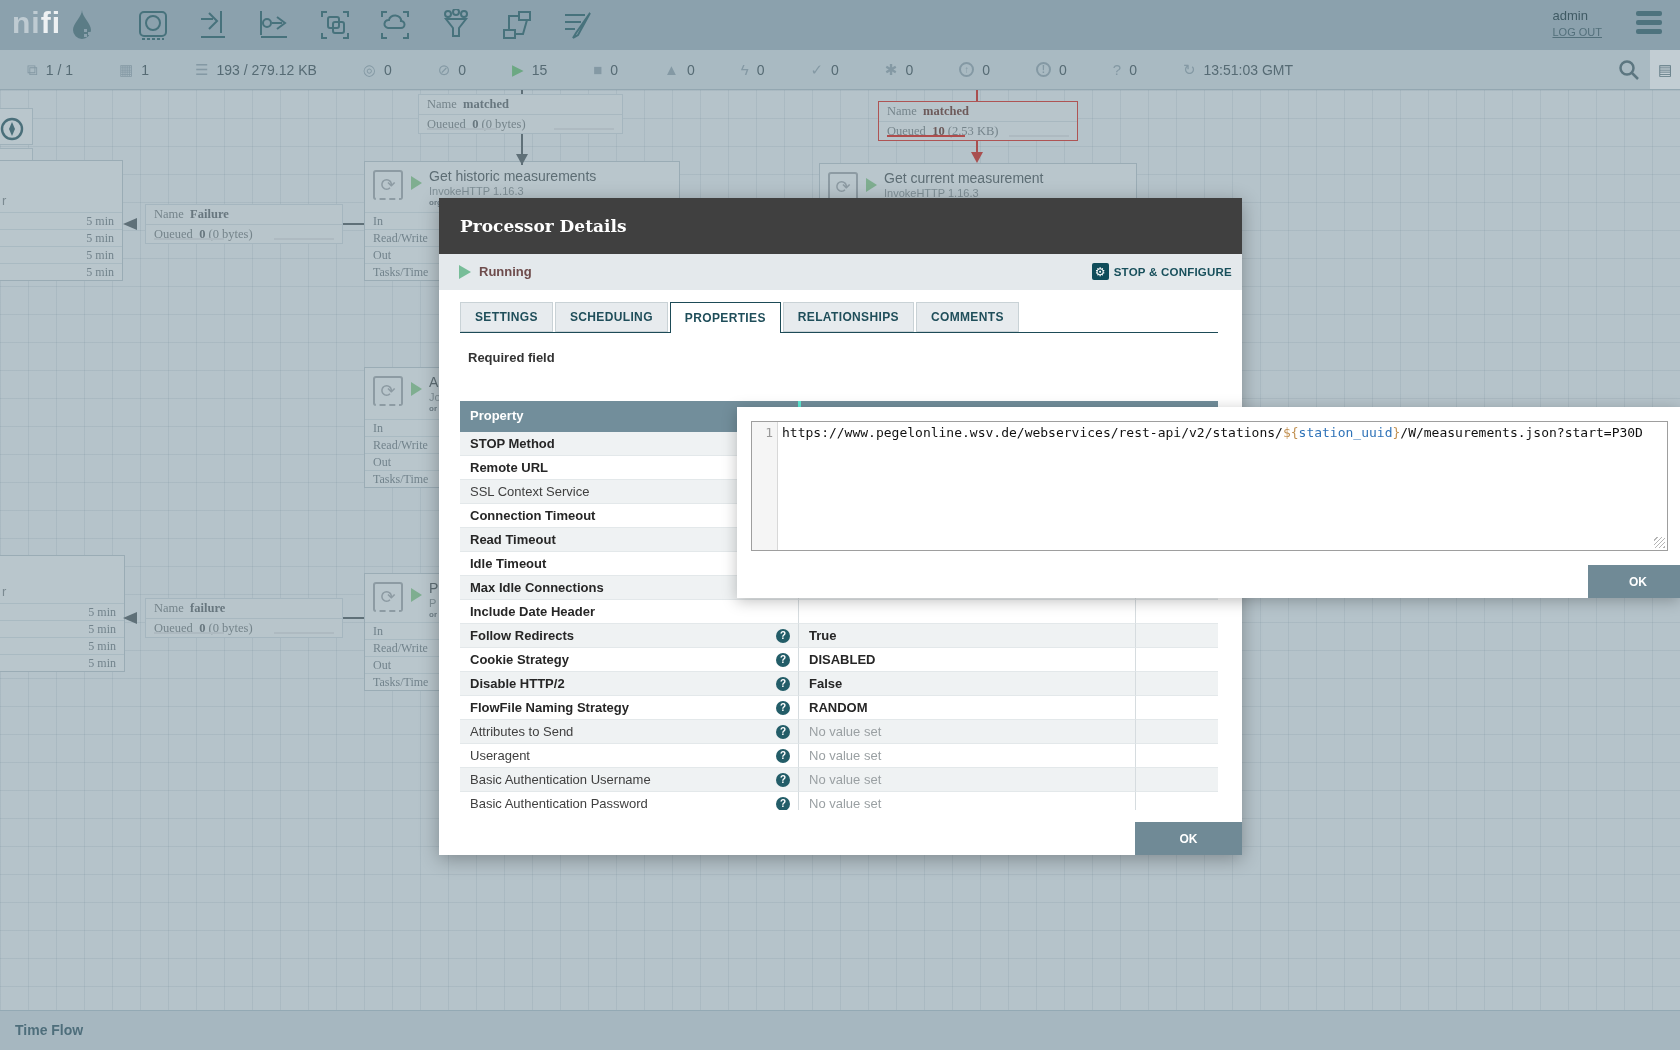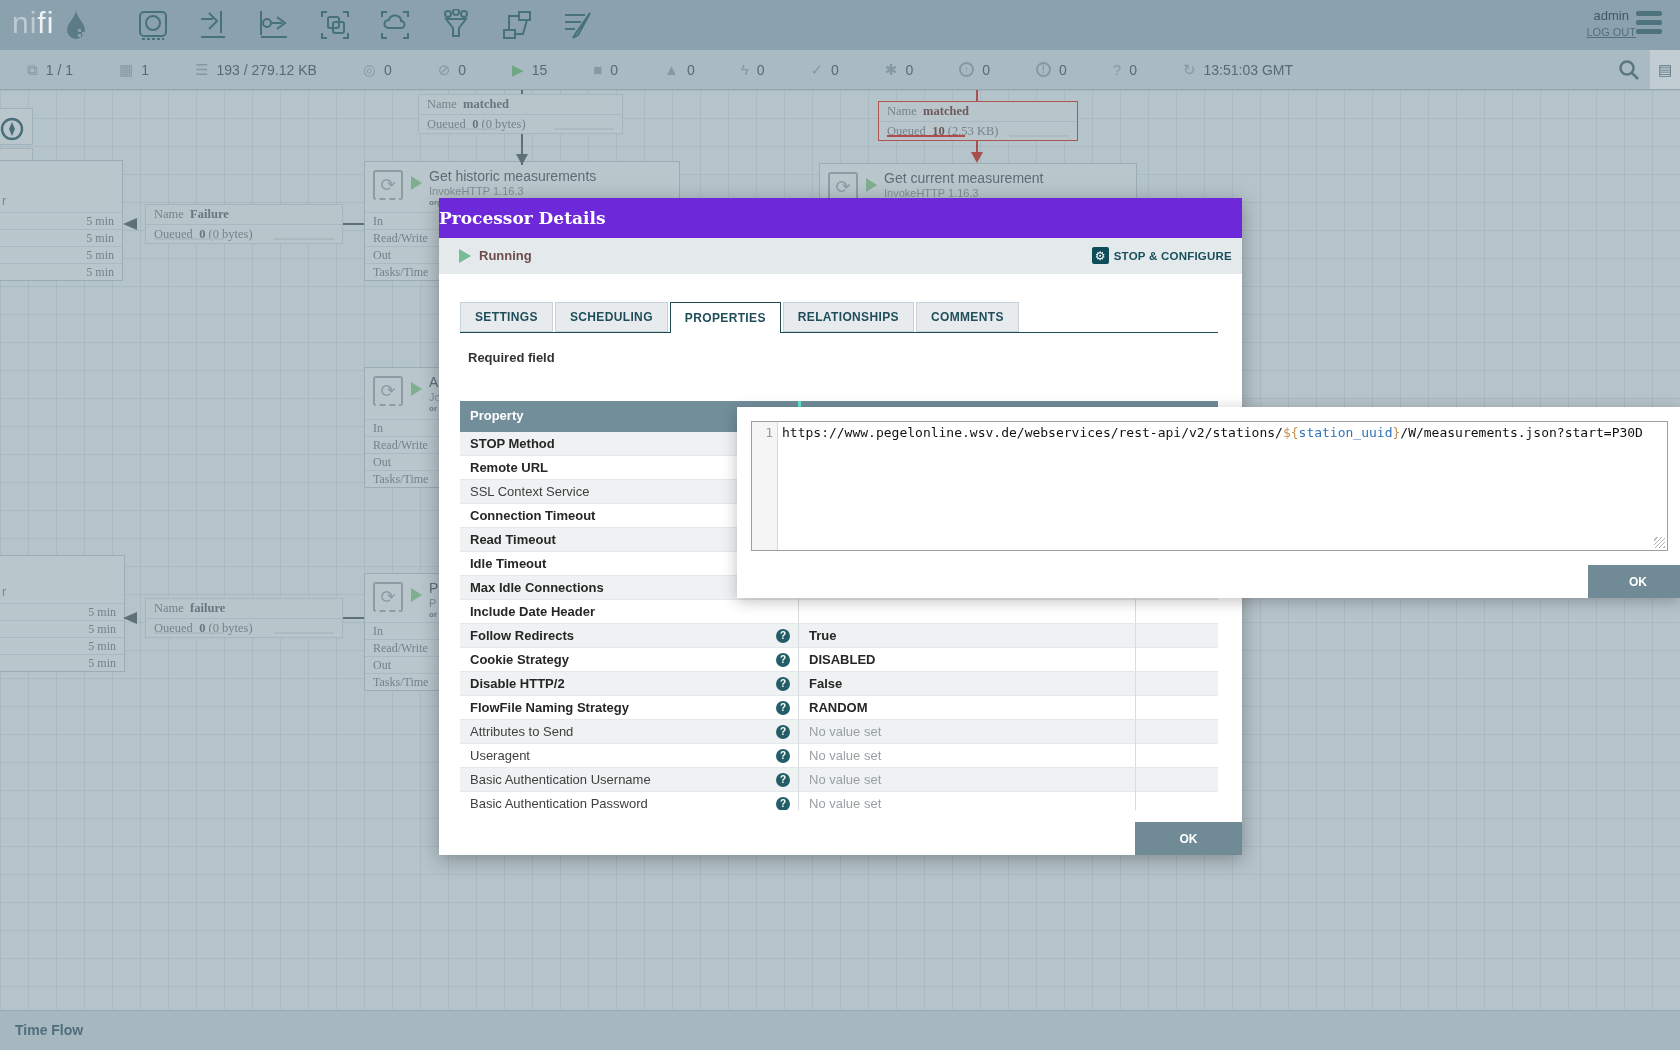--- a/index.html
+++ b/index.html
@@ -2,26 +2,26 @@
 <html><head>
 <meta charset="utf-8">
 <style>
   * { margin:0; padding:0; box-sizing:border-box; }
   html,body { width:1680px; height:1050px; overflow:hidden; background:#b5c3ca;
     font-family:"Liberation Sans", sans-serif; }
 
   
   #app-header { position:absolute; left:0; top:0; width:1680px; height:50px;
     background:#8ba1ad; z-index:3; }
-  #logo { position:absolute; left:12px; top:6px; font-weight:normal; font-size:30px; letter-spacing:1px; }
+  #logo { position:absolute; left:12px; top:6px; font-weight:bold; font-size:30px; letter-spacing:1px; }
   #logo .lt1 { color:rgba(255,255,255,0.45); }
   #logo .lt2 { color:rgba(255,255,255,0.85); }
   .tb-icon { position:absolute; top:9px; width:32px; height:32px; cursor:grab; }
   .tb-icon svg { width:32px; height:32px; stroke:#47727c; fill:none; stroke-width:2; }
-  #hdr-right { position:absolute; right:44px; top:8px; text-align:center; }
+  #hdr-right { position:absolute; right:78px; top:8px; text-align:left; }
   #hdr-user { font-size:13px; color:#3f5a64; }
   #hdr-logout { font-size:11px; color:#53707b; text-decoration:underline; cursor:pointer; margin-top:3px; }
   #hamburger { position:absolute; right:18px; top:11px; width:26px; height:24px; cursor:pointer; }
   #hamburger div { height:5px; background:#4e737e; border-radius:2px; margin-bottom:4px; }
 
   
   #status-bar { position:absolute; left:0; top:50px; width:1680px; height:40px;
     background:#a9bac2; border-bottom:1px solid #93a7b1; z-index:3;
     display:flex; align-items:center; gap:46px; padding-left:27px; }
   .st-item { display:flex; align-items:center; gap:8px; white-space:nowrap; }
@@ -76,23 +76,23 @@
   .wire.red { background:#a94f4f; }
   .arrow-left { position:absolute; width:0; height:0; z-index:2;
     border-right:14px solid #5f7078; border-top:6px solid transparent; border-bottom:6px solid transparent; }
   .arrow-down { position:absolute; width:0; height:0; z-index:2;
     border-top:11px solid #5f7078; border-left:6px solid transparent; border-right:6px solid transparent; }
   .arrow-down.red { border-top-color:#a94f4f; }
 
   
   #dialog { position:absolute; left:439px; top:198px; width:803px; height:657px;
     background:#ffffff; z-index:10; box-shadow:0 4px 18px rgba(0,0,0,0.3); }
-  #dlg-header { height:40px; background:#6d28d9; color:#ffffff;
+  #dlg-header { height:56px; background:#404040; color:#ffffff;
     font-family:"DejaVu Serif", serif; font-weight:bold; font-size:17px;
-    display:flex; align-items:center; }
+    display:flex; align-items:center; padding-left:21px; }
   #dlg-status { height:36px; background:#e4e9ec; position:relative; }
   #run-play { position:absolute; left:20px; top:11px; width:0; height:0;
     border-left:12px solid #77bd98; border-top:7px solid transparent; border-bottom:7px solid transparent; }
   #run-text { position:absolute; left:40px; top:10px; font-size:13px; font-weight:bold; color:#6e4c4c; }
   #stop-config { position:absolute; right:10px; top:9px; display:flex; align-items:center; gap:5px;
     cursor:pointer; }
   #stop-config .gear-sq { width:17px; height:17px; background:#0f4c5a; color:#ffffff; font-size:12px;
     display:flex; align-items:center; justify-content:center; border-radius:2px; }
   #stop-config .sc-label { font-size:11.5px; font-weight:bold; color:#19505c; letter-spacing:0.02em; }
 

